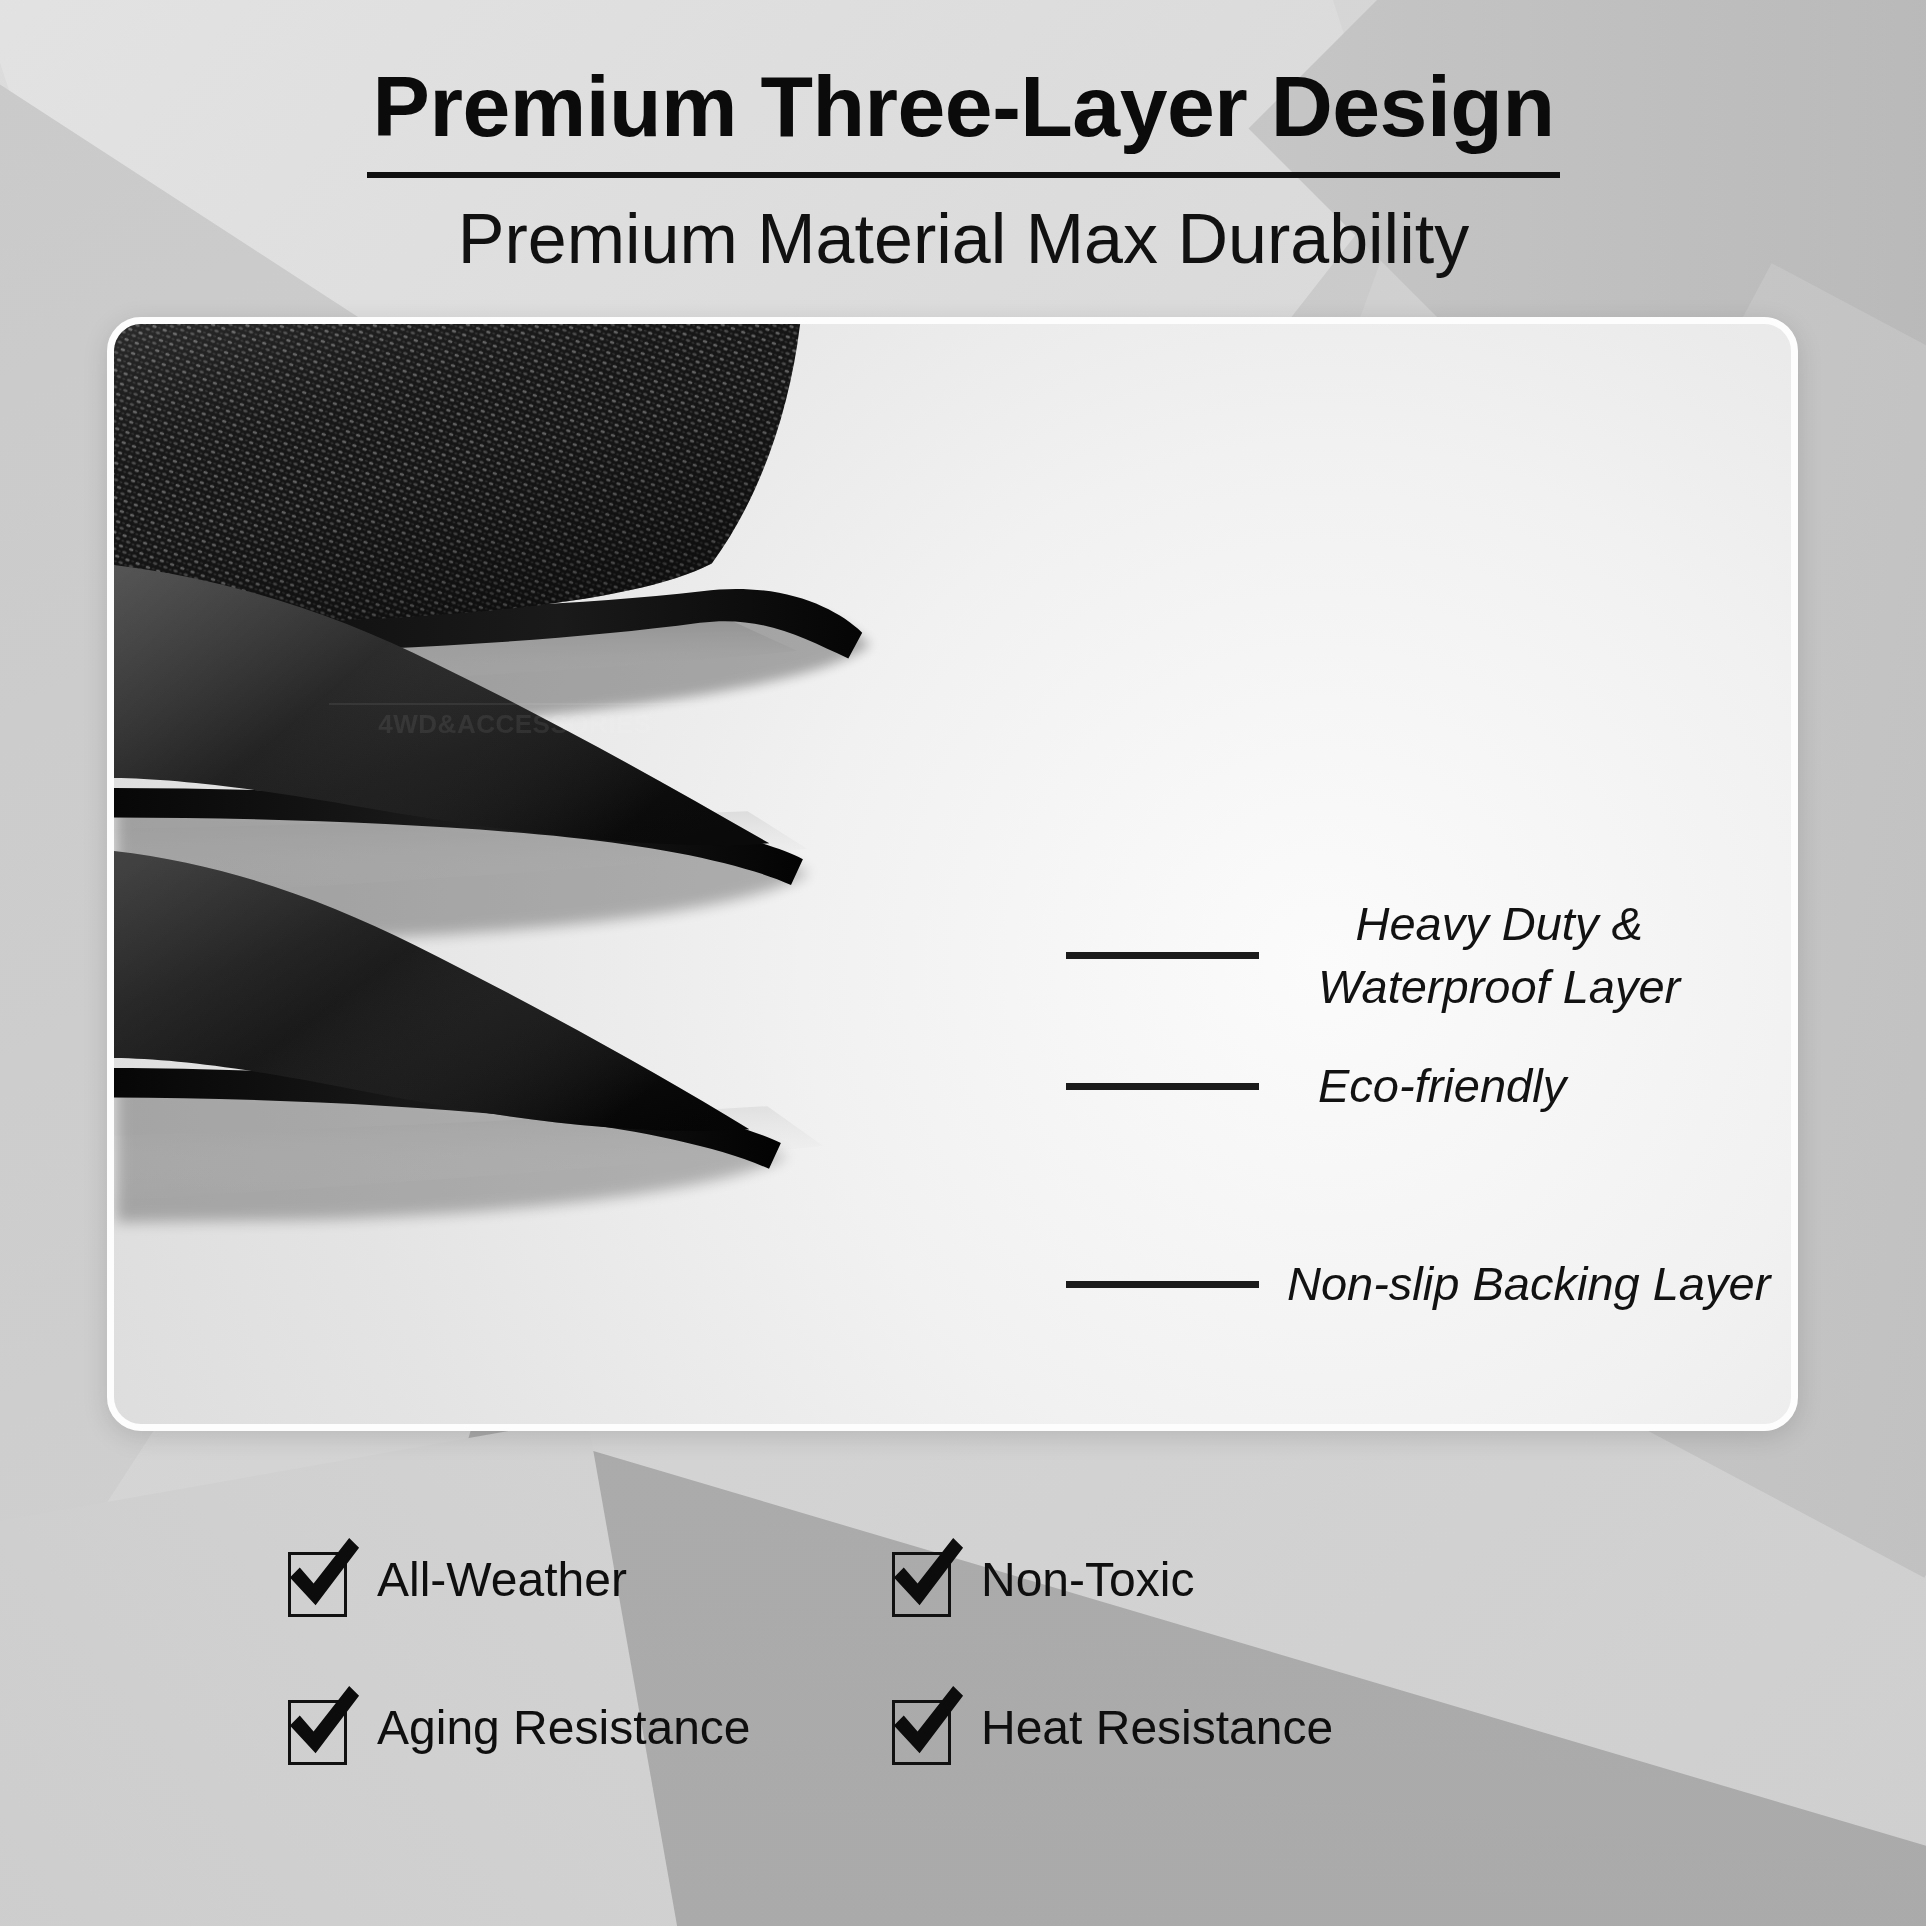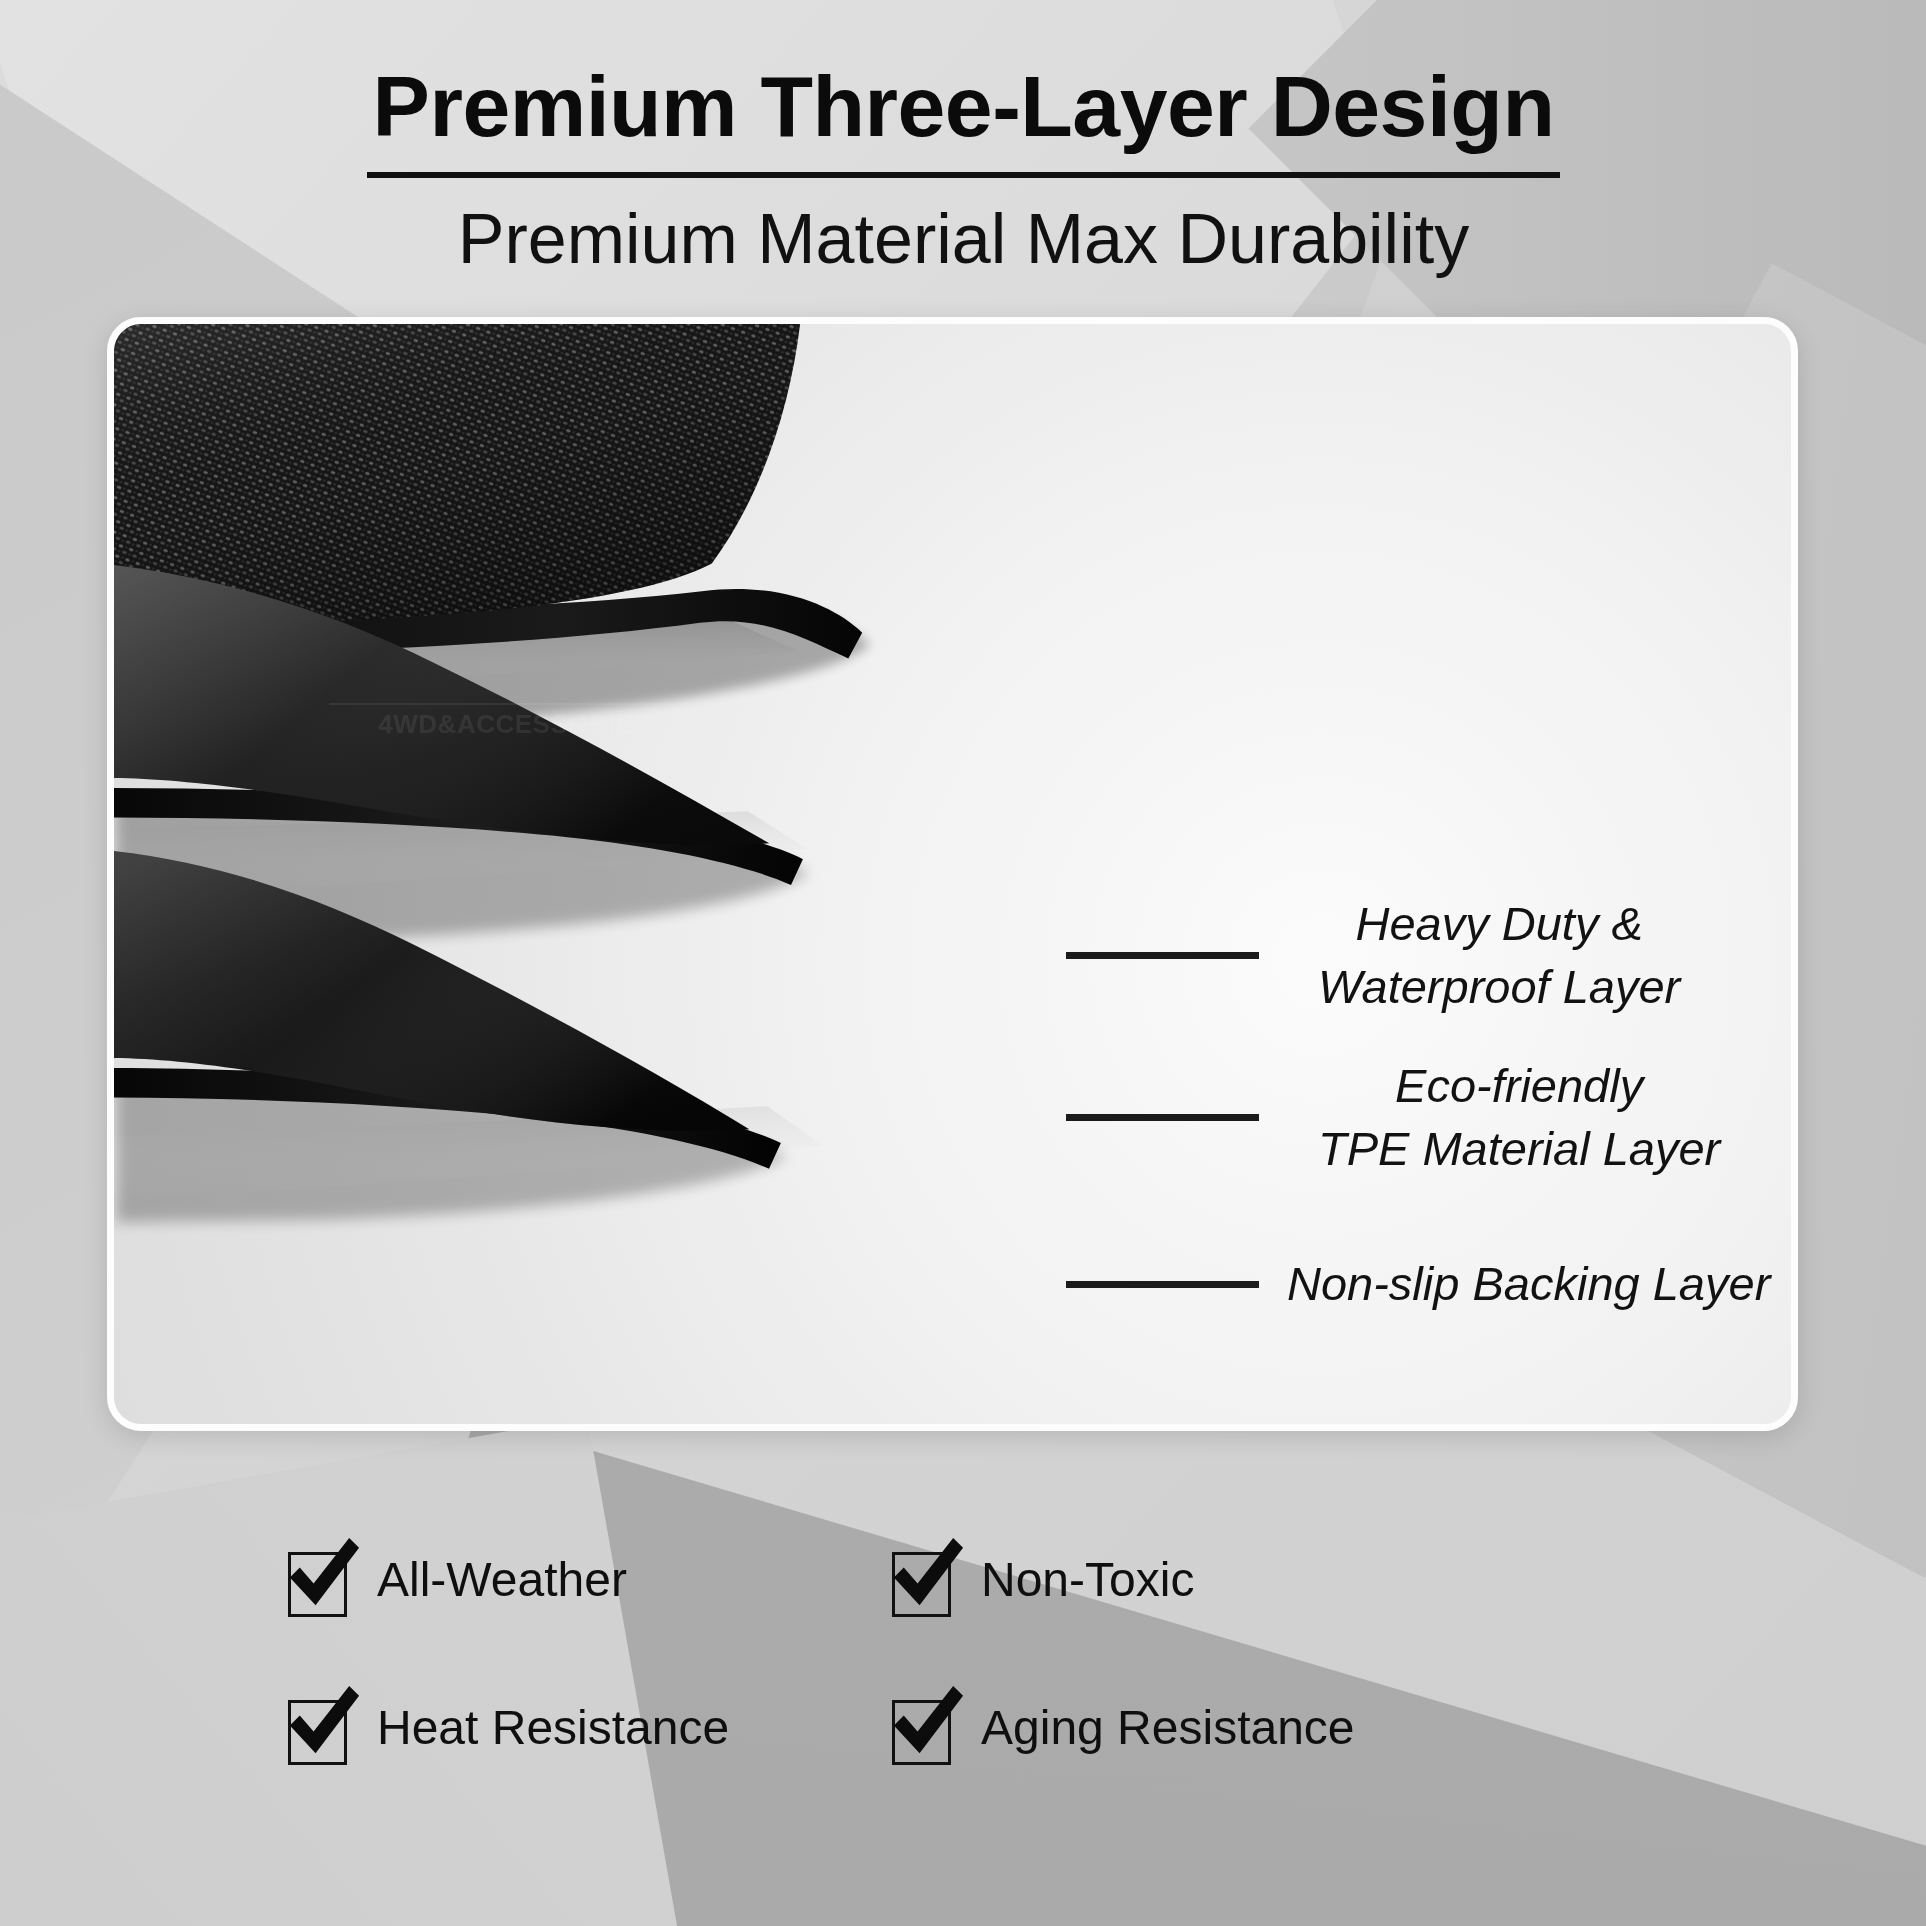--- a/index.html
+++ b/index.html
@@ -380,21 +380,20 @@
         <div class="callout-text">
           <span class="ln">Heavy Duty &amp;</span>
           <span class="ln">Waterproof Layer</span>
         </div>
       </div>
 
       <div class="callout" id="callout-2">
         <div class="callout-line"></div>
         <div class="callout-text">
           <span class="ln">Eco-friendly</span>
-          <span class="ln">TPE Material Layer</span>
         </div>
       </div>
 
       <div class="callout" id="callout-3">
         <div class="callout-line"></div>
         <div class="callout-text">
           <span class="ln">Non-slip Backing Layer</span>
         </div>
       </div>
 
@@ -423,29 +422,29 @@
       <span class="feature-label">Non-Toxic</span>
     </div>
 
     <div class="feature">
       <span class="checkbox">
         <span class="box"></span>
         <svg class="tick" viewBox="0 0 86 86">
             <path d="M10 44 L20 34 L34 50 L70 4 L80 14 L36 72 Z" fill="#0c0c0c"></path>
           </svg>
       </span>
-      <span class="feature-label">Heat Resistance</span>
+      <span class="feature-label">Aging Resistance</span>
     </div>
 
     <div class="feature">
       <span class="checkbox">
         <span class="box"></span>
         <svg class="tick" viewBox="0 0 86 86">
             <path d="M10 44 L20 34 L34 50 L70 4 L80 14 L36 72 Z" fill="#0c0c0c"></path>
           </svg>
       </span>
-      <span class="feature-label">Aging Resistance</span>
+      <span class="feature-label">Heat Resistance</span>
     </div>
 
   </div>
 
 </div>
 
 
 </body></html>

